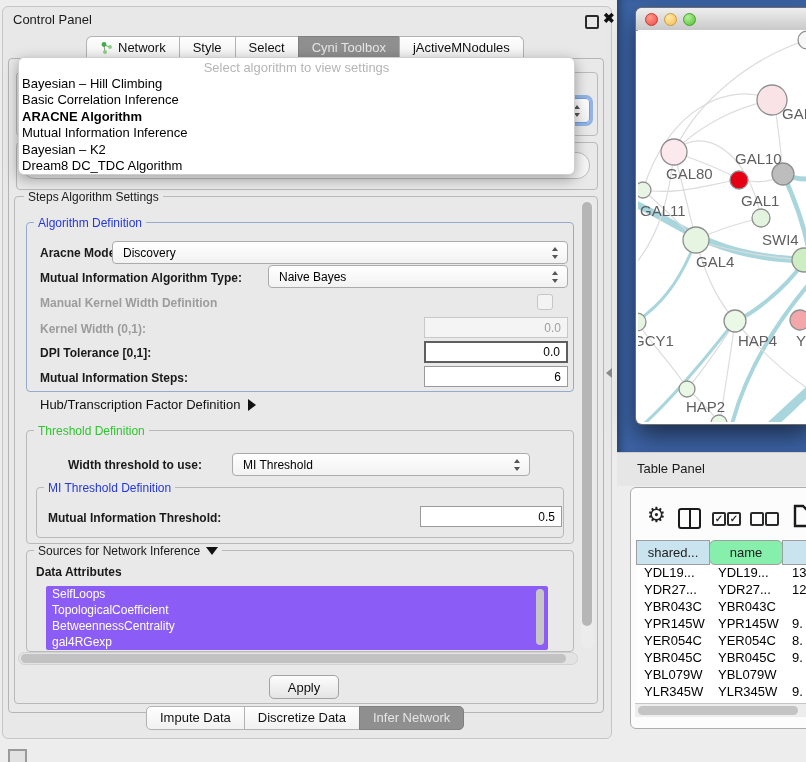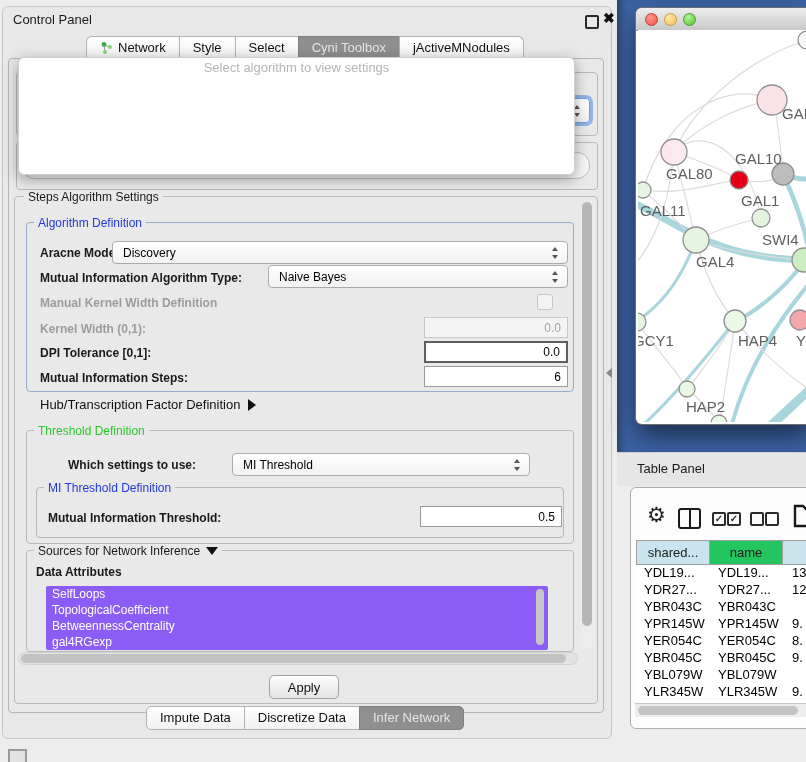--- a/index.html
+++ b/index.html
@@ -75,21 +75,21 @@
   .tbar-ic{position:absolute;cursor:pointer;}
   .gear{font-family:"DejaVu Sans",sans-serif;font-size:21px;color:#222;line-height:21px;}
   .splitic{width:19px;height:17px;border:2px solid #1a1a1a;border-radius:3px;}
   .splitic:after{content:"";position:absolute;left:50%;top:0;bottom:0;width:2px;background:#1a1a1a;margin-left:-1px;}
   .cbx{position:absolute;width:10px;height:10px;border:2px solid #2a2a2a;border-radius:2px;font-size:10px;line-height:9px;
        font-weight:bold;color:#2a2a2a;text-align:center;}
   .thead{position:absolute;display:flex;}
   .th{height:25px;box-sizing:border-box;border:1px solid #9e9e9e;margin-left:-1px;font-size:13px;color:#222;
       display:flex;align-items:center;justify-content:center;cursor:pointer;}
   .th.blue{background:#c9e4ee;}
-  .th.gray{background:#22c55e;}
+  .th.gray{background:#86efac;border-radius:6px;}
   .tbody{position:absolute;overflow:hidden;background:#fff;}
   .tr{display:flex;height:17px;cursor:pointer;}
   .td{font-size:13px;color:#000;padding-left:7px;box-sizing:border-box;white-space:nowrap;overflow:hidden;}
   
   .miniic{left:8px;top:749px;width:15px;height:12px;border:2px solid #9a9a9a;background:#e2e2e2;z-index:5;}
   .split-arrow{left:606px;top:368px;width:0;height:0;border-top:5px solid transparent;border-bottom:5px solid transparent;
                border-right:6px solid #8a8a8a;cursor:pointer;}
   .netic svg{display:block;}
   text{font-family:"Liberation Sans",sans-serif;}
 </style>
@@ -135,20 +135,28 @@
 
   <div class="abs gbox" style="left:16px;top:72px;width:580px;height:62px;"></div>
   <div class="abs combo focused" style="left:304px;top:98px;width:286px;height:25px;">
     <span class="spin"></span>
   </div>
   <div class="abs gbox" style="left:16px;top:142px;width:580px;height:46px;"></div>
   <div class="abs" style="left:22px;top:152px;width:566px;height:25px;background:#f6f6f6;border:1px solid #bdbdbd;border-radius:13px;"></div>
 
   <div class="abs popup">
     <div class="ph">Select algorithm to view settings</div>
+    <div id="popup-items">
+        <div class="popup-item">Bayesian – Hill Climbing</div>
+        <div class="popup-item">Basic Correlation Inference</div>
+        <div class="popup-item sel">ARACNE Algorithm</div>
+        <div class="popup-item">Mutual Information Inference</div>
+        <div class="popup-item">Bayesian – K2</div>
+        <div class="popup-item">Dream8 DC_TDC Algorithm</div>
+      </div>
   </div>
 
   <div class="abs gbox" style="left:14px;top:196px;width:582px;height:506px;"></div>
   <div class="gtitle" style="left:24px;top:190px;color:#1a1a1a;">Steps Algorithm Settings</div>
 
   <div class="abs gbox" style="left:26px;top:222px;width:546px;height:168px;border-color:#96abce;"></div>
   <div class="gtitle" style="left:34px;top:216px;color:#2438dc;">Algorithm Definition</div>
 
   <div class="lbl" style="left:40px;top:246px;">Aracne Mode:</div>
   <div class="combo" style="left:112px;top:241px;width:456px;height:23px;">
@@ -175,21 +183,21 @@
   <div class="field" style="left:424px;top:366px;width:144px;height:21px;">6</div>
 
   <div class="abs" style="left:40px;top:397px;display:flex;align-items:center;gap:8px;cursor:pointer;">
     <span style="font-size:13px;color:#111;">Hub/Transcription Factor Definition</span>
     <span class="tri-r"></span>
   </div>
 
   <div class="abs gbox" style="left:26px;top:430px;width:546px;height:112px;"></div>
   <div class="gtitle" style="left:34px;top:424px;color:#2ec62e;">Threshold Definition</div>
 
-  <div class="lbl" style="left:68px;top:458px;">Which settings to use:</div>
+  <div class="lbl" style="left:68px;top:458px;">Width threshold to use:</div>
   <div class="combo" style="left:232px;top:453px;width:298px;height:23px;">
     <span>MI Threshold</span>
     <span class="spin"></span>
   </div>
 
   <div class="abs gbox" style="left:36px;top:487px;width:526px;height:49px;"></div>
   <div class="gtitle" style="left:44px;top:481px;color:#2438dc;">MI Threshold Definition</div>
   <div class="lbl" style="left:48px;top:511px;">Mutual Information Threshold:</div>
   <div class="field" style="left:420px;top:506px;width:142px;height:21px;">0.5</div>
 

